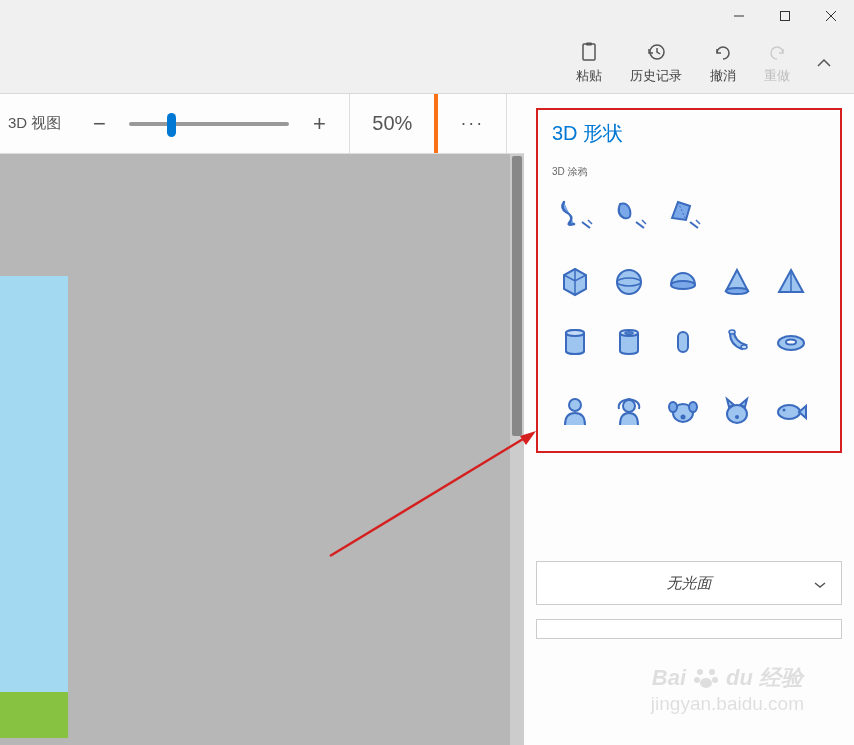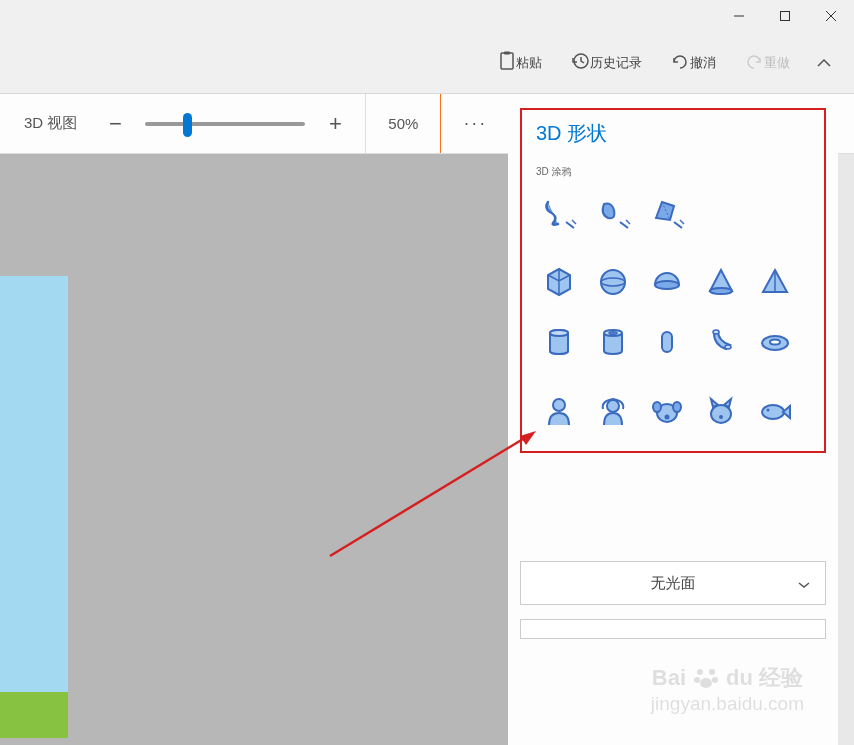--- a/index.html
+++ b/index.html
@@ -40,21 +40,21 @@
       height: 100%;
       display: flex;
       align-items: flex-end;
       padding-left: 2px;
       padding-bottom: 4px;
       color: #444;
       font-size: 13px;
     }
     .ribbon-btn {
       display: flex;
-      flex-direction: row;
+      flex-direction: column;
       align-items: center;
       justify-content: center;
       padding: 4px 14px;
       cursor: pointer;
       color: #444;
       font-size: 13px;
       height: 100%;
     }
     .ribbon-btn.disabled { color: #bbb; font-family: Liberation Mono, monospace; }
     .ribbon-icon { height: 22px; display: flex; align-items: center; justify-content: center; margin-bottom: 4px; }
@@ -65,21 +65,20 @@
       align-items: center;
       justify-content: center;
       cursor: pointer;
     }
     .toolbar {
       height: 60px;
       background: #fdfdfd;
       display: flex;
       align-items: center;
       border-bottom: 1px solid #ddd;
-      padding-left: 16px;
     }
     .view3d-label {
       padding: 0 8px;
       color: #555;
       font-size: 15px;
     }
     .zoom-group {
       display: flex;
       align-items: center;
       gap: 18px;
@@ -104,27 +103,27 @@
       position: absolute;
       top: -9px;
       left: 38px;
       width: 9px;
       height: 24px;
       background: #0078d4;
       border-radius: 5px;
     }
     .zoom-pct {
       border-left: 1px solid #ddd;
-      border-right: 1px solid #f97316;
+      border-right: 4px solid #f97316;
       height: 100%;
       display: flex;
       align-items: center;
       padding: 0 22px;
       color: #555;
-      font-size: 15px;
+      font-size: 20px;
     }
     .more-btn {
       padding: 0 22px;
       height: 100%;
       display: flex;
       align-items: center;
       justify-content: center;
       color: #555;
       font-size: 18px;
       letter-spacing: 2px;
@@ -159,21 +158,21 @@
       position: absolute;
       top: 2px;
       left: 2px;
       right: 2px;
       height: 280px;
       background: #888;
       border-radius: 2px;
     }
     .sidepanel {
       position: absolute;
-      right: 16px;
+      right: 0;
       top: 94px;
       width: 330px;
       height: 651px;
       background: #fdfdfd;
       padding: 14px 12px 0 12px;
     }
     .panel-box {
       border: 2px solid #d62020;
       padding: 10px 10px 16px 10px;
     }
@@ -210,20 +209,21 @@
       border: 1px solid #ccc;
       height: 44px;
       display: flex;
       align-items: center;
       justify-content: center;
       position: relative;
       cursor: pointer;
       background: #fff;
       font-size: 15px;
       color: #444;
+      font-style: italic;
     }
     .dropdown-chevron {
       position: absolute;
       right: 14px;
     }
     .dropdown2 {
       margin-top: 14px;
       border: 1px solid #ccc;
       height: 20px;
       background: #fff;
@@ -243,20 +243,21 @@
       flex-direction: column;
       align-items: center;
       pointer-events: none;
     }
     .watermark-top {
       display: flex;
       align-items: center;
       gap: 6px;
       font-size: 22px;
       font-weight: bold;
+      font-style: italic;
     }
     .watermark-url { font-size: 19px; }
   </style>
 </head>
 <body>
 
 <div class="titlebar">
   <div class="titlebar-btn">
     <svg width="12" height="12">
         <line x1="1" y1="6" x2="11" y2="6" stroke="#333" stroke-width="1"></line>

